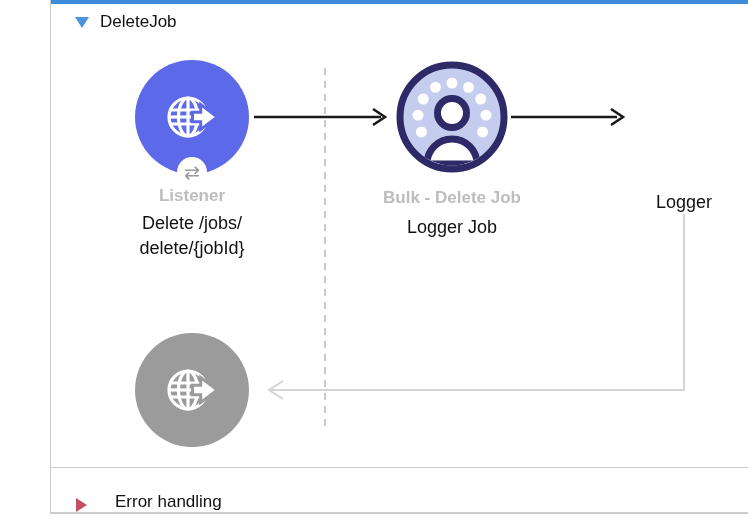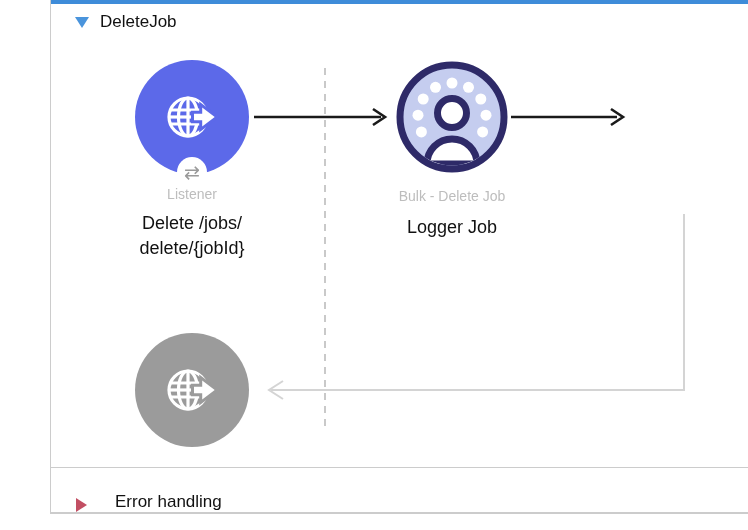--- a/index.html
+++ b/index.html
@@ -28,21 +28,21 @@
     position:absolute;width:114px;height:114px;border-radius:50%;
     display:flex;align-items:center;justify-content:center;
   }
   .node-blue{background:#5c69e9;}
   .node-gray{background:#9b9b9b;}
   .badge{
     position:absolute;left:42px;top:97px;width:30px;height:30px;border-radius:50%;
     background:#ffffff;display:flex;align-items:center;justify-content:center;
     color:#9a9a9a;font-size:19px;line-height:1;
   }
-  .op-label{position:absolute;text-align:center;font-size:14px;color:#bdbdbd;}
+  .op-label{position:absolute;text-align:center;font-size:17px;color:#bdbdbd;font-weight:bold;}
   .caption{position:absolute;text-align:center;font-size:18px;color:#111111;line-height:25px;}
   .bulk-node{position:absolute;left:344px;top:60px;}
   .error-bar{
     position:absolute;left:0;top:467px;width:100%;height:46px;box-sizing:border-box;
     border-top:1px solid #cccccc;border-bottom:1px solid #cccccc;
     display:flex;align-items:flex-end;padding-left:25px;gap:28px;background:#ffffff;
   }
   .tri-right{
     width:0;height:0;border-top:7px solid transparent;border-bottom:7px solid transparent;
     border-left:11px solid #c24f63;
@@ -117,20 +117,21 @@
       <circle cx="26.4" cy="71.9" r="5.5"></circle>
     </g>
     <g clip-path="url(#bulkclip)">
       <path d="M32 104 a25 25 0 0 1 50 0 Z" fill="#ffffff" stroke="#2e2a68" stroke-width="7"></path>
       <circle cx="57" cy="53" r="14.5" fill="#ffffff" stroke="#2e2a68" stroke-width="7"></circle>
     </g>
   </svg>
   <div class="op-label" style="left:291px;top:188px;width:220px;">Bulk - Delete Job</div>
   <div class="caption" style="left:321px;top:215px;width:160px;">Logger Job</div>
 
+  <div class="caption" style="left:573px;top:190px;width:120px;">Logger</div>
 
   <div class="node-circle node-gray" style="left:84px;top:333px;">
     <svg width="66" height="62" viewBox="0 0 64 62">
       <g stroke="#ffffff" stroke-width="3.2" fill="none">
         <circle cx="28" cy="31" r="19"></circle>
         <ellipse cx="28" cy="31" rx="9.5" ry="19"></ellipse>
         <line x1="28" y1="12" x2="28" y2="50"></line>
         <line x1="10.5" y1="24" x2="45.5" y2="24"></line>
         <line x1="10.5" y1="38" x2="45.5" y2="38"></line>
         <line x1="9" y1="31" x2="41" y2="31"></line>

